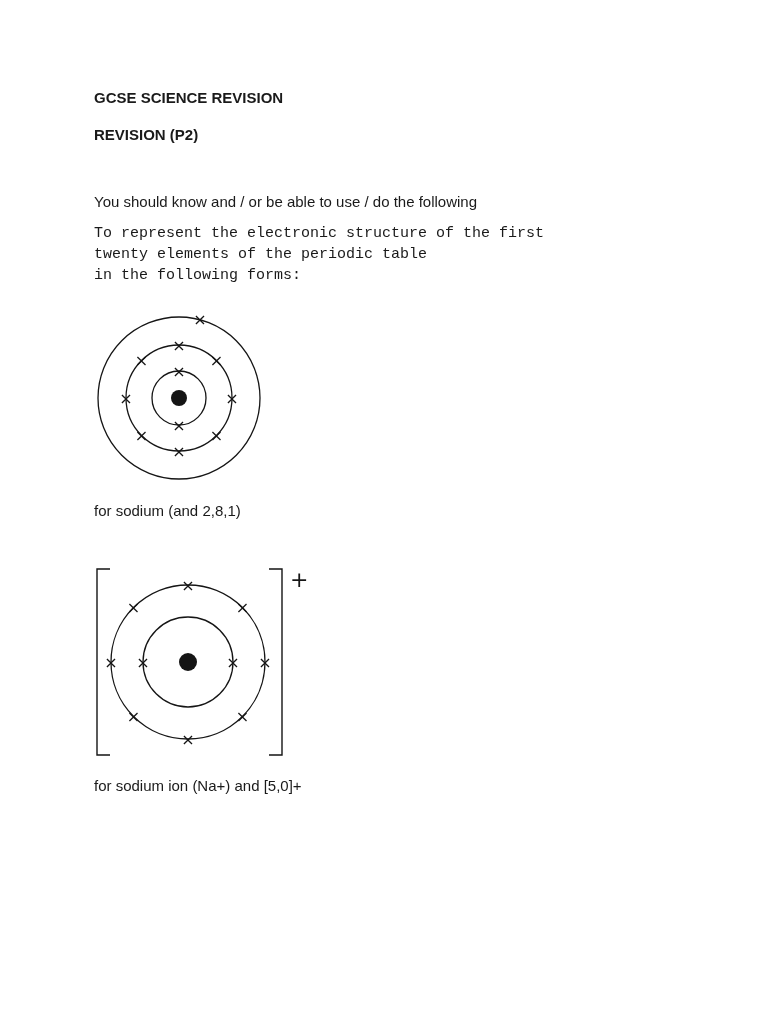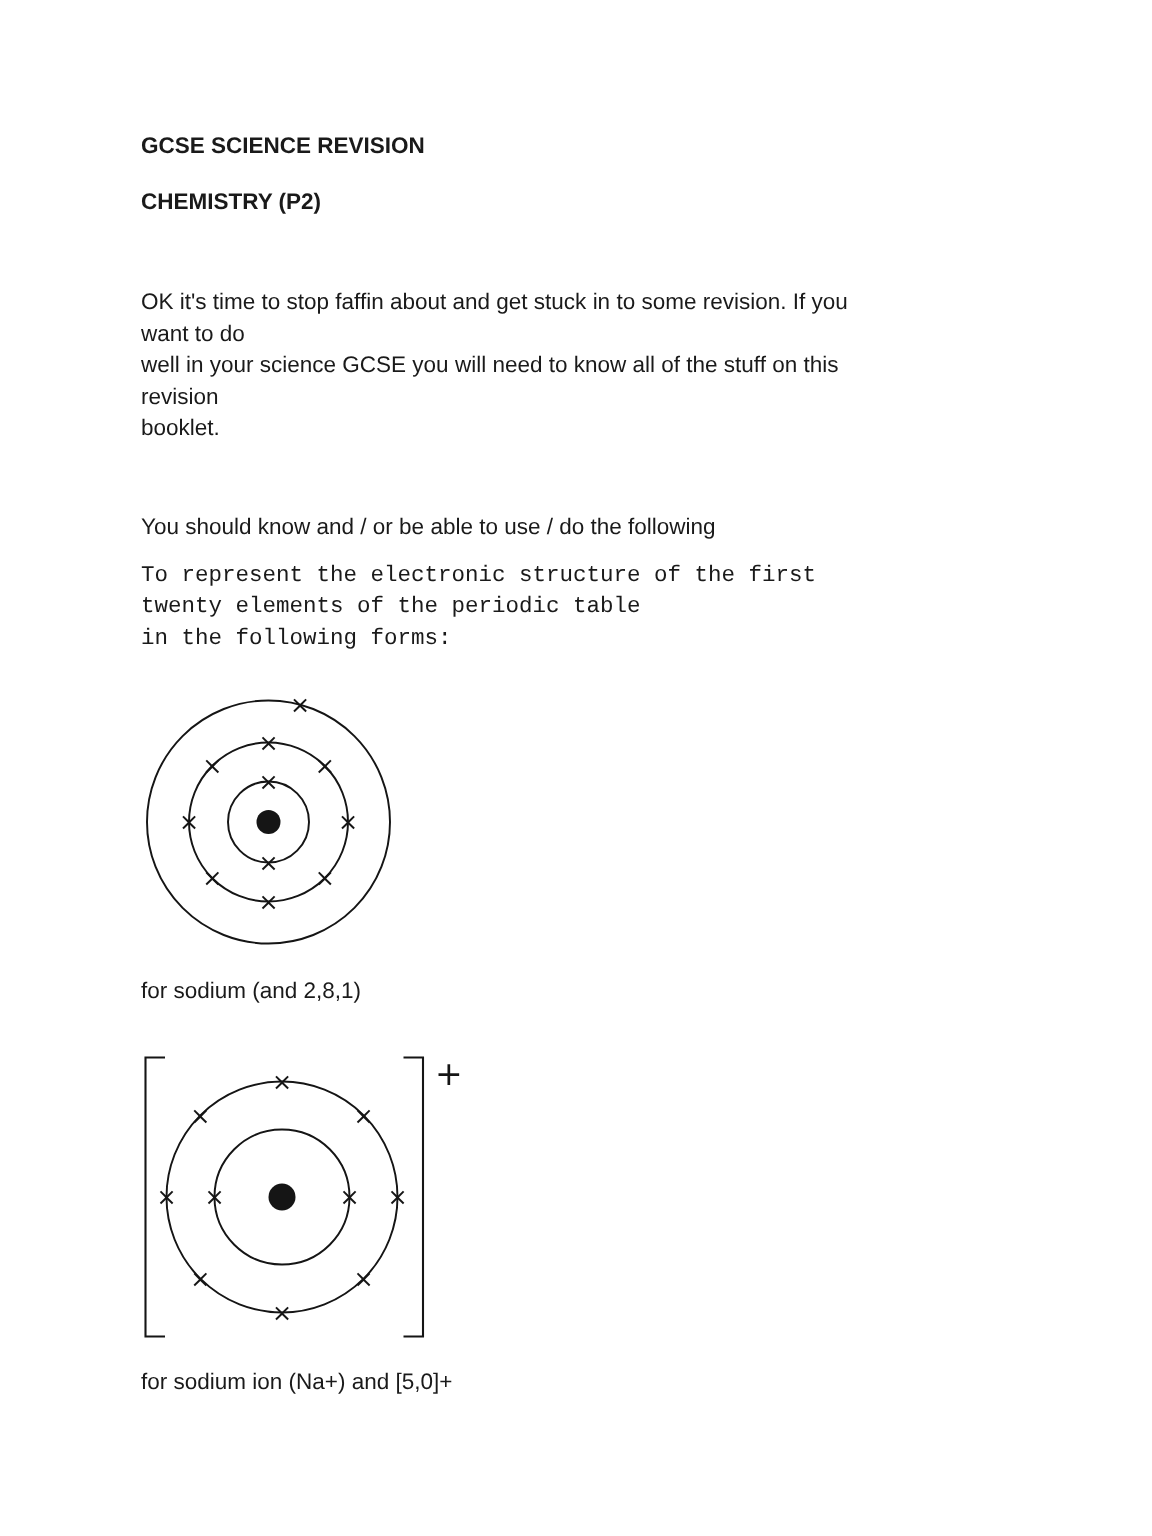--- a/index.html
+++ b/index.html
@@ -30,35 +30,32 @@
     white-space: pre-line;
     max-width: 600px;
   }
   .intro { margin-bottom: 45px; }
   .section-heading { margin-bottom: 11px; font-weight: normal; }
   .objectives { margin-bottom: 11px; font-weight: normal; }
   .para1 { margin-bottom: 26px; font-family: Liberation Mono, monospace; }
   .figure { display: block; }
   .figure svg { display: block; }
   .figure-atom { margin-left: 2px; margin-bottom: 16px; }
-  .caption1 { margin-bottom: 30px; }
+  .caption1 { margin-bottom: 44px; }
   .para2 { margin-bottom: 0; }
   .figure-ion { margin-left: 0; margin-bottom: 14px; }
 </style>
 </head>
 <body>
 
 <div class="page">
 
   <h1>GCSE SCIENCE REVISION</h1>
-  <h2>CHEMISTRY (P2)</h2>
+  <h2>REVISION (P2)</h2>
 
-  <p class="intro">OK it's time to stop faffin about and get stuck in to some revision. If you want to do
-well in your science GCSE you will need to know all of the stuff on this revision
-booklet.</p>
 
 
   <p class="objectives">You should know and / or be able to use / do the following</p>
 
   <p class="para1">To represent the electronic structure of the first twenty elements of the periodic table
 in the following forms:</p>
 
   <div class="figure figure-atom">
     <svg id="atom1" width="170" height="172" viewBox="0 0 170 172">
         <circle cx="83" cy="86" r="27" fill="none" stroke="#151515" stroke-width="1.3"></circle>

